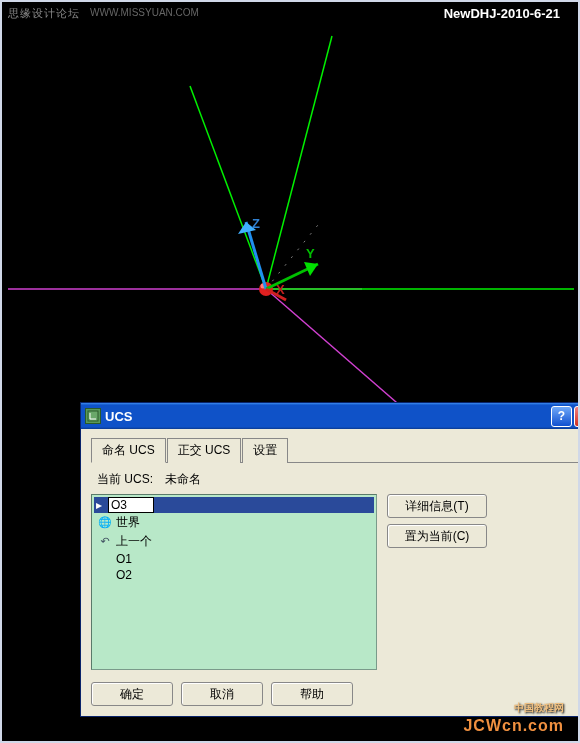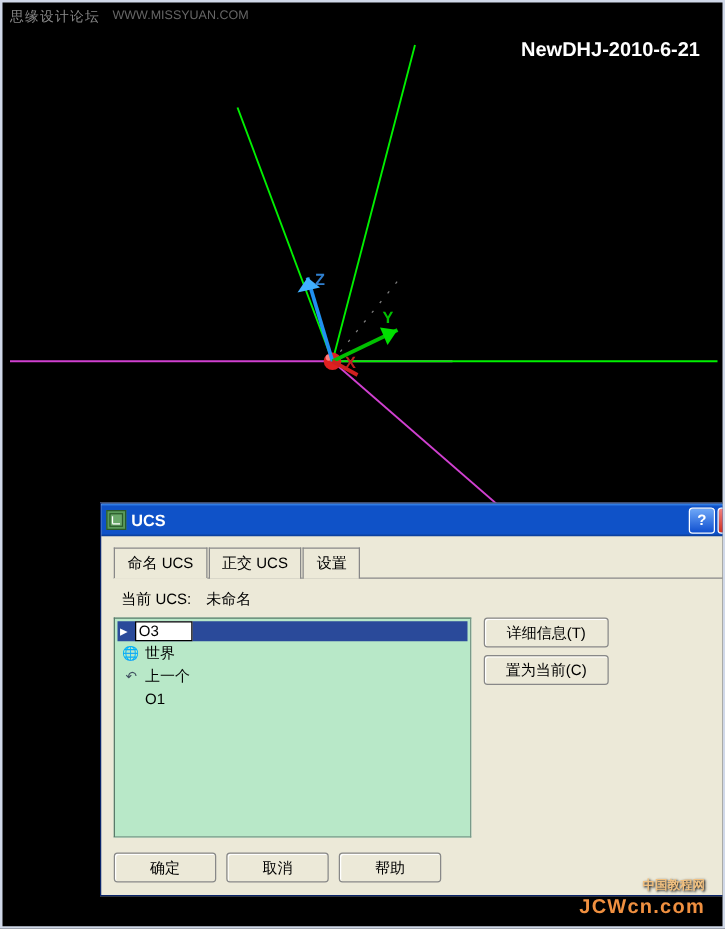--- a/index.html
+++ b/index.html
@@ -22,24 +22,24 @@
     }
     .top-left-url {
       position: absolute;
       top: 5px;
       left: 88px;
       color: #666;
       font-size: 10px;
     }
     .top-right-text {
       position: absolute;
-      top: 30px;
+      top: 4px;
       right: 18px;
       color: #fff;
-      font-size: 16px;
+      font-size: 13px;
       font-weight: bold;
     }
     .bottom-right-1 {
       position: absolute;
       bottom: 26px;
       right: 14px;
       color: #f0c080;
       font-size: 10px;
       font-weight: bold;
       text-shadow: 1px 1px 2px #000;
@@ -281,20 +281,23 @@
           <span class="list-icon globe">🌐</span>
           <span>世界</span>
         </div>
         <div class="list-item">
           <span class="list-icon prev">↶</span>
           <span>上一个</span>
         </div>
         <div class="list-item indent">
           <span>O1</span>
         </div>
+        <div class="list-item indent">
+          <span>O2</span>
+        </div>
       </div>
       <div class="side-buttons">
         <button class="btn">详细信息(T)</button>
         <button class="btn">置为当前(C)</button>
       </div>
     </div>
     <div class="bottom-buttons">
       <button class="btn">确定</button>
       <button class="btn">取消</button>
       <button class="btn">帮助</button>

